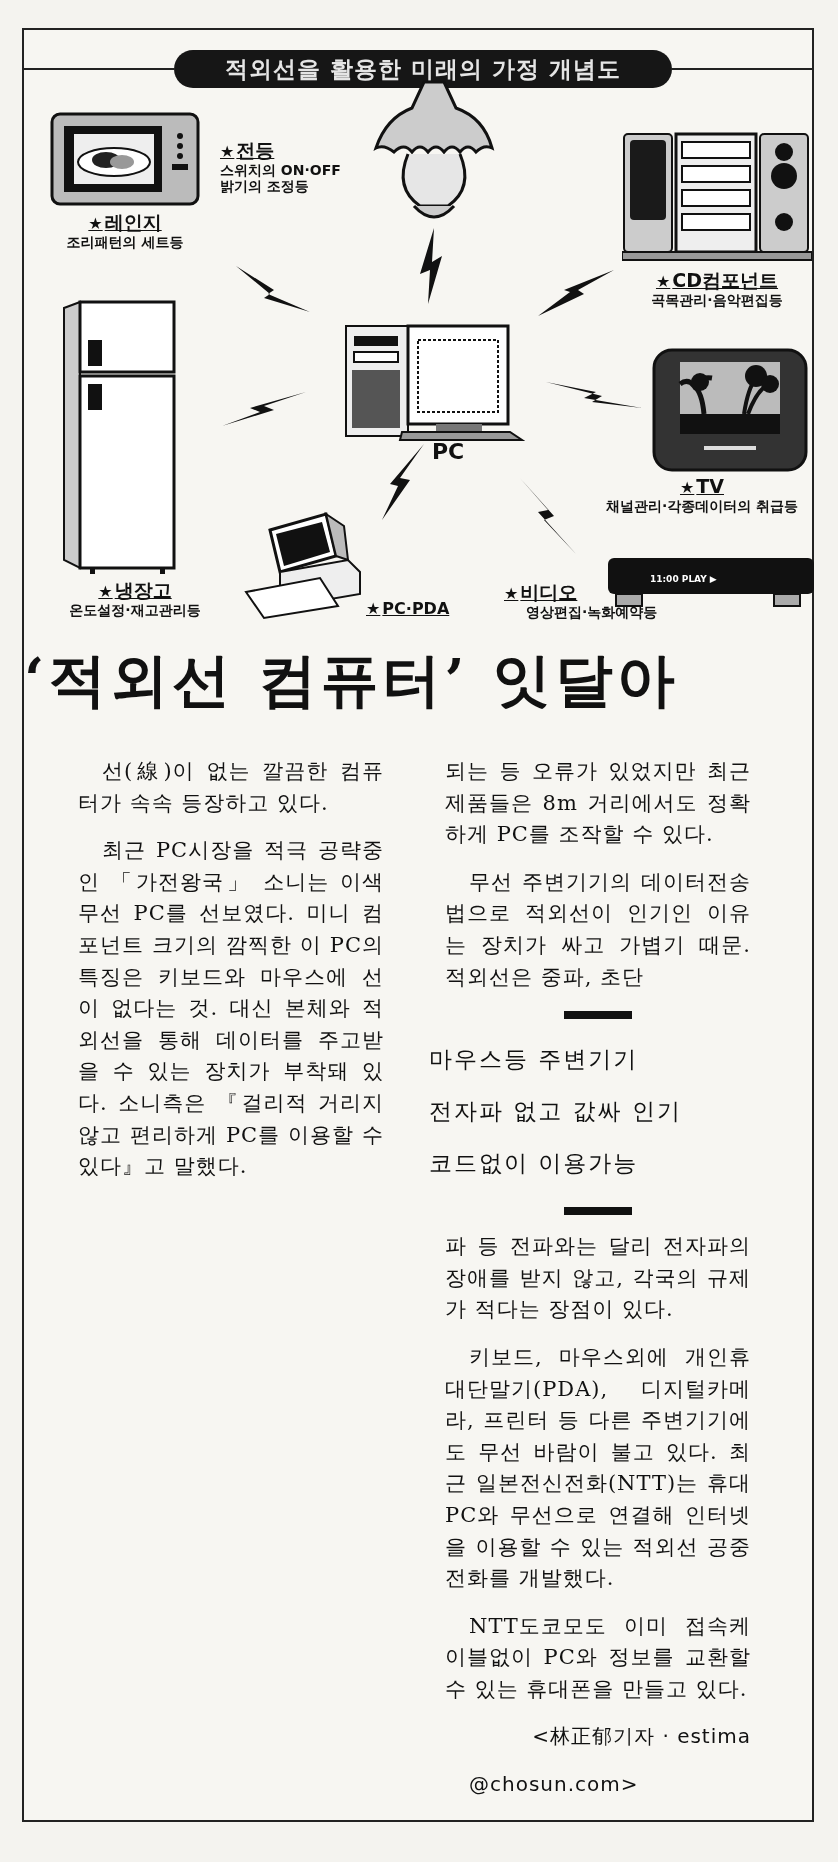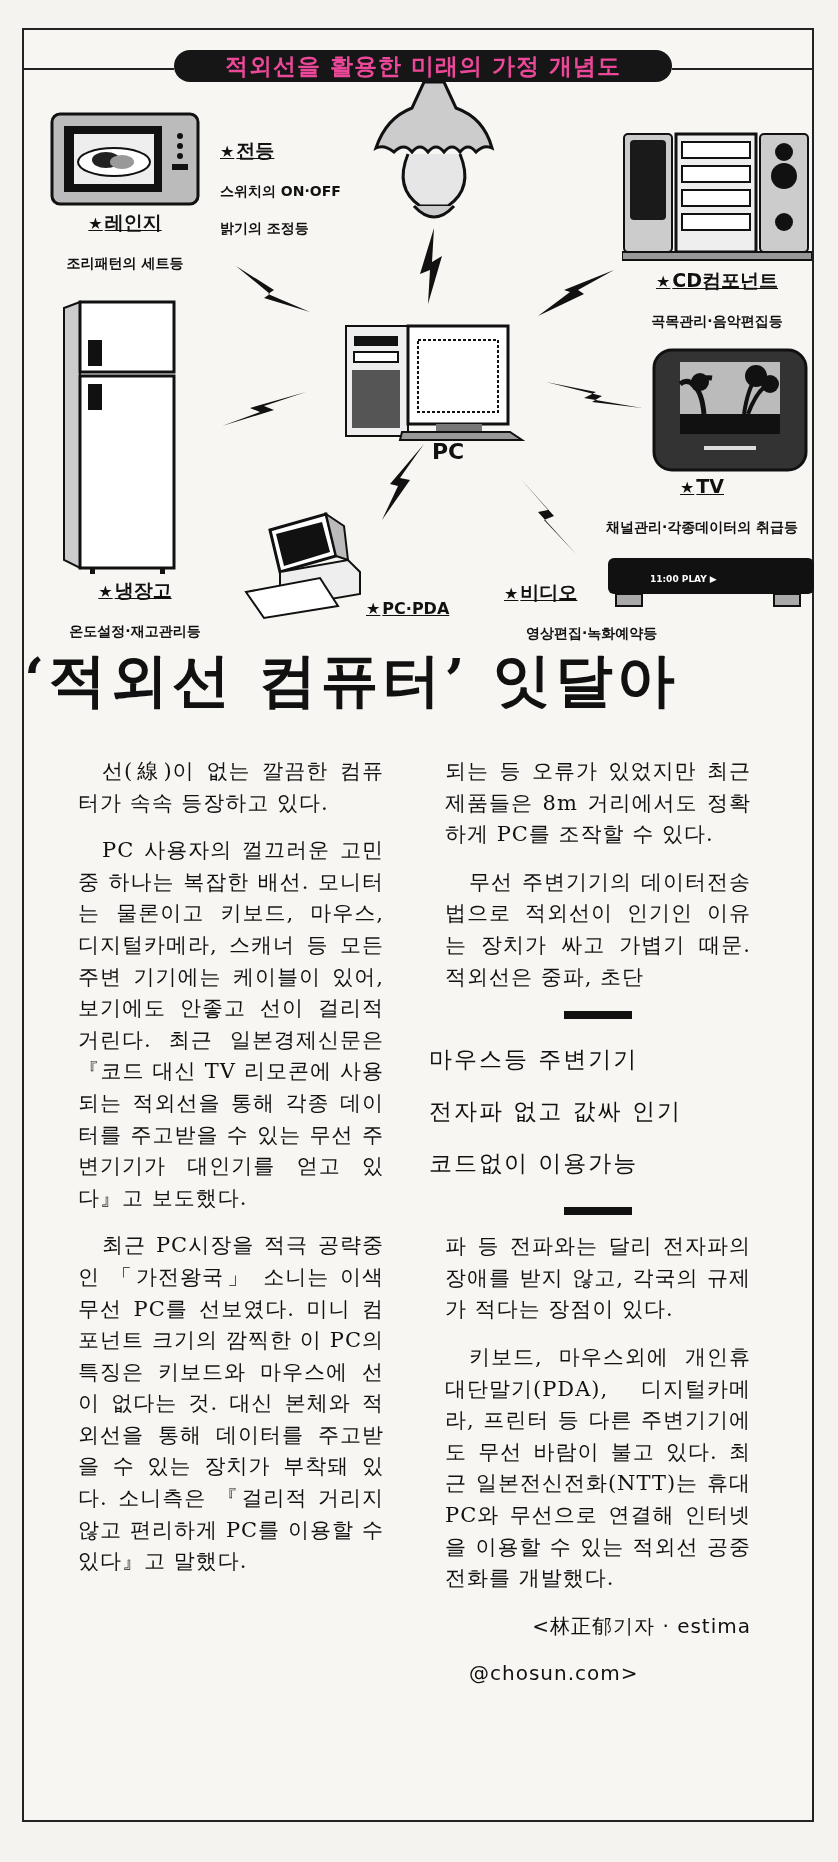--- a/index.html
+++ b/index.html
@@ -8,28 +8,28 @@
     font-family: "DejaVu Serif", "Liberation Serif", serif; color:#111;
   }
   .frame {
     position:absolute; left:22px; top:28px; width:792px; height:1794px;
     border:2px solid #222; box-sizing:border-box; background:#f7f6f2;
   }
   
   .diagram { position:absolute; left:0; top:0; width:788px; height:600px; }
   .banner-line { position:absolute; top:38px; height:2px; background:#222; }
   .banner {
-    position:absolute; left:150px; top:20px; width:498px; height:32px;
-    background:#161616; color:#ec4899; border-radius:19px;
+    position:absolute; left:150px; top:20px; width:498px; height:38px;
+    background:#161616; color:#e5e5e5; border-radius:19px;
     font-family: "DejaVu Sans", sans-serif; font-weight:bold; font-size:23px;
     display:flex; align-items:center; justify-content:center; letter-spacing:1px;
   }
   .lbl { position:absolute; font-family:"DejaVu Sans", sans-serif; font-weight:bold; text-align:center; line-height:1.15; }
   .lbl .t { font-size:19px; display:block;text-decoration:underline; }
-  .lbl .s { font-size:14px; display:block; font-weight:bold;margin-top:21px; }
+  .lbl .s { font-size:14px; display:block; font-weight:bold; }
   .star { font-size:16px; margin-right:2px; }
   .pc-label { position:absolute; left:408px; top:409px; font-family:"DejaVu Sans",sans-serif; font-weight:bold; font-size:22px; }
 
   .dev { position:absolute; }
   svg.bolt { position:absolute; overflow:visible; }
 
   
   .headline {
     position:absolute; left:0; width:788px; top:612px; 
     font-family:"DejaVu Serif", serif; font-weight:bold; font-size:58px; letter-spacing:4px;
@@ -186,32 +186,32 @@
       </svg>
     <svg class="bolt" style="left:494px;top:446px" width="60" height="80" viewBox="0 0 60 80">
         <path d="M2 2 L30 34 L20 36 L58 78 L26 44 L36 40 Z" fill="#111"></path>
       </svg>
   </div>
 
   <div class="headline">‘적외선 컴퓨터’ 잇달아</div>
 
   <div class="col left">
     <p>선(線)이 없는 깔끔한 컴퓨터가 속속 등장하고 있다.</p>
-    <p>PC 사용자의 껄끄러운 고민중 하나는 복잡한 배선. 모니터는 물론이고 키보드, 마우스, 디지털카메라, 스캐너 등 모든 주변 기기에는 케이블이 있어, 보기에도 안좋고 선이 걸리적거린다. 최근 일본경제신문은 『코드 대신 TV 리모콘에 사용되는 적외선을 통해 각종 데이터를 주고받을 수 있는 무선 주변기기가 대인기를 얻고 있다』고 보도했다.</p>
     <p>최근 PC시장을 적극 공략중인 「가전왕국」 소니는 이색 무선 PC를 선보였다. 미니 컴포넌트 크기의 깜찍한 이 PC의 특징은 키보드와 마우스에 선이 없다는 것. 대신 본체와 적외선을 통해 데이터를 주고받을 수 있는 장치가 부착돼 있다. 소니측은 『걸리적 거리지 않고 편리하게 PC를 이용할 수 있다』고 말했다.</p>
   </div>
 
   <div class="col right">
     <p class="cont">되는 등 오류가 있었지만 최근 제품들은 8m 거리에서도 정확하게 PC를 조작할 수 있다.</p>
     <p>무선 주변기기의 데이터전송법으로 적외선이 인기인 이유는 장치가 싸고 가볍기 때문. 적외선은 중파, 초단</p>
 
     <div class="sub-rule"></div>
     <div class="subhead">마우스등 주변기기</div>
     <div class="subhead">전자파 없고 값싸 인기</div>
     <div class="subhead">코드없이 이용가능</div>
     <div class="sub-rule"></div>
 
     <p class="cont">파 등 전파와는 달리 전자파의 장애를 받지 않고, 각국의 규제가 적다는 장점이 있다.</p>
     <p>키보드, 마우스외에 개인휴대단말기(PDA), 디지털카메라, 프린터 등 다른 주변기기에도 무선 바람이 불고 있다. 최근 일본전신전화(NTT)는 휴대 PC와 무선으로 연결해 인터넷을 이용할 수 있는 적외선 공중전화를 개발했다.</p>
+    <p>NTT도코모도 이미 접속케이블없이 PC와 정보를 교환할수 있는 휴대폰을 만들고 있다.</p>
     <p class="byline">&lt;林正郁기자 · estima</p>
     <p class="byline2">@chosun.com&gt;</p>
   </div>
 </div>
 
 </body></html>

